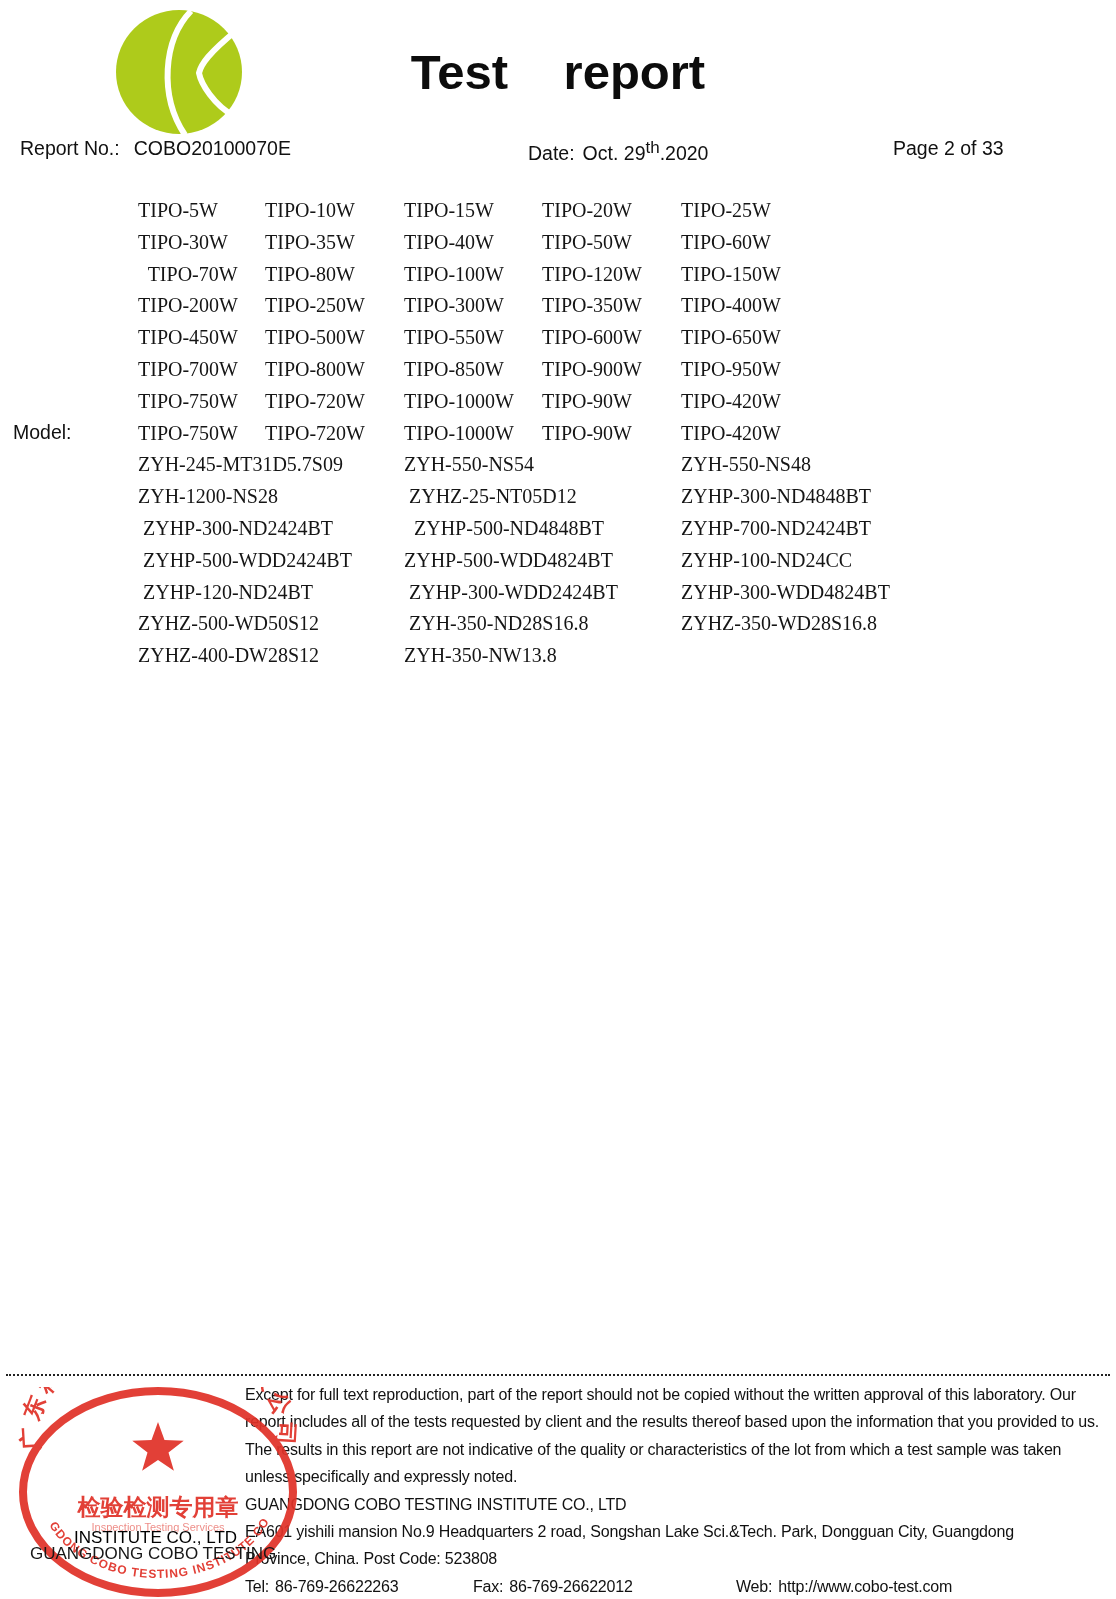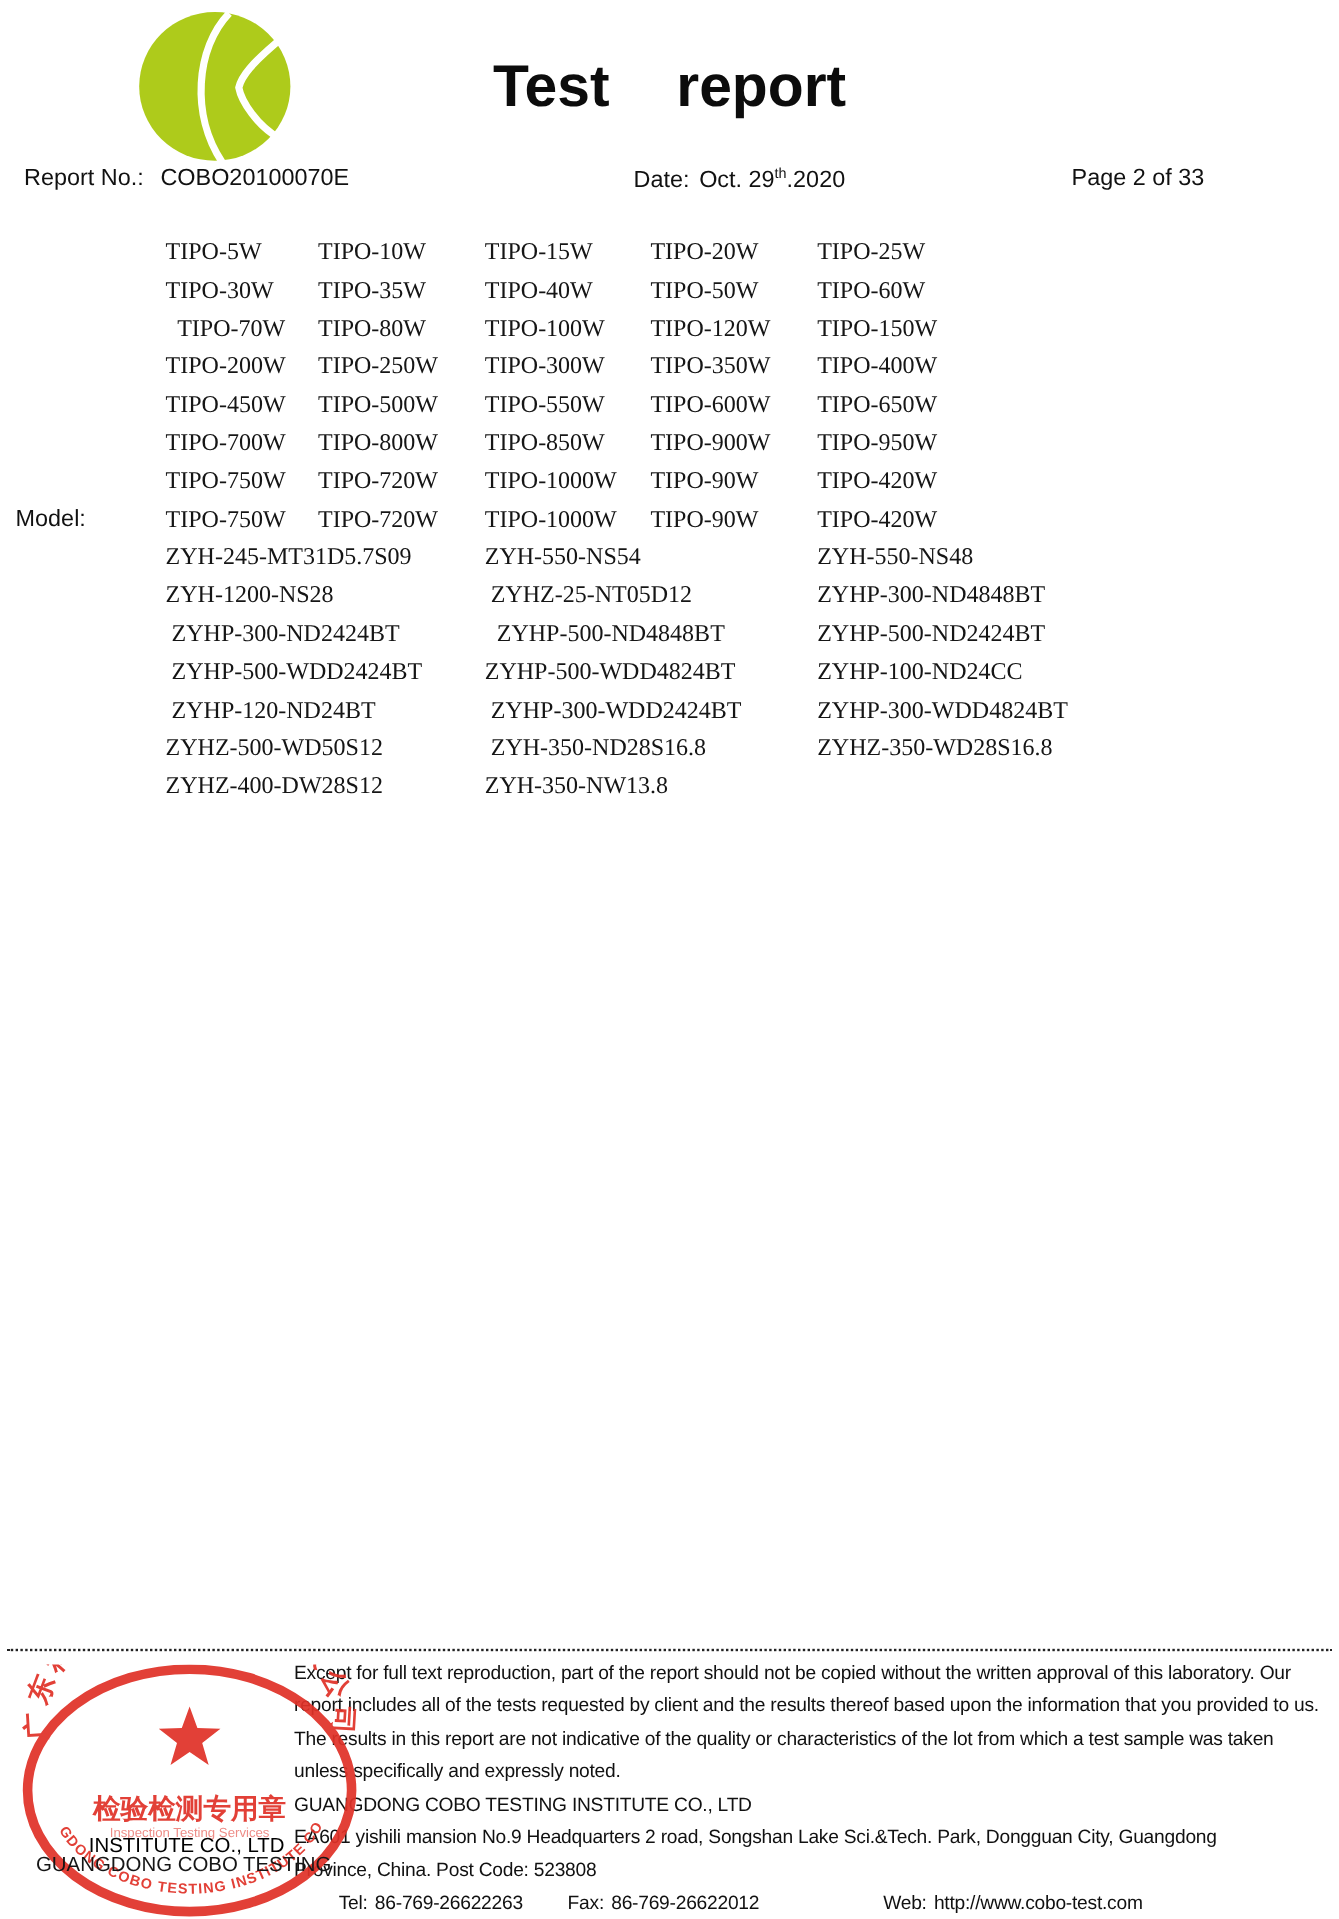--- a/index.html
+++ b/index.html
@@ -12,35 +12,35 @@
   .page-title{
     position:absolute;top:44px;left:0;width:100%;text-align:center;
     font-size:49px;font-weight:bold;word-spacing:42px;color:#0c0c0c;
     font-family:"Liberation Sans",sans-serif;
   }
   .meta-row{position:absolute;top:137px;left:0;width:100%;height:28px;font-size:19.5px;}
   .meta-report{position:absolute;left:20px;top:0;white-space:nowrap;}
   .meta-report .val{margin-left:14px;}
   .meta-date{position:absolute;left:528px;top:0;white-space:nowrap;}
   .meta-date .val{margin-left:8px;}
-  .meta-date sup{font-size:12px;}
+  .meta-date sup{font-size:17px;}
   .meta-page{position:absolute;left:893px;top:0;white-space:nowrap;}
   
   .model-label{position:absolute;left:13px;top:421px;font-size:19.5px;}
   .models{position:absolute;left:138px;top:195px;width:900px;
     font-family:"Liberation Serif",serif;font-size:20px;color:#151515;}
   .tipo-grid{display:grid;grid-template-columns:127px 139px 138px 139px auto;}
   .zyh-grid{display:grid;grid-template-columns:266px 277px auto;}
   .model-cell{height:31.8px;line-height:31.8px;white-space:pre;}
   
   .sep-line{position:absolute;top:1374px;left:6px;right:6px;border-top:2px dotted #222;}
   .footer-block{position:absolute;left:245px;top:1381px;width:868px;
     font-size:16px;letter-spacing:-0.2px;}
   .footer-line{height:27.4px;line-height:27.4px;white-space:nowrap;}
-  .tel-col{display:inline-block;width:228px;text-align:center;}
+  .tel-col{display:inline-block;width:228px;}
   .fax-col{display:inline-block;width:263px;}
   .flabel{margin-right:6px;}
   
   .stamp-svg{position:absolute;left:18px;top:1387px;width:280px;height:212px;z-index:2;opacity:0.93;}
   .stamped-co-1{position:absolute;left:30px;top:1544px;font-size:17px;z-index:3;white-space:nowrap;color:#161616;}
   .stamped-co-2{position:absolute;left:74px;top:1528px;font-size:17px;z-index:3;white-space:nowrap;color:#000000;}
 </style>
 </head>
 <body>
 
@@ -108,21 +108,21 @@
     </div>
   <div class="zyh-grid">
       <div class="model-cell">ZYH-245-MT31D5.7S09</div>
       <div class="model-cell">ZYH-550-NS54</div>
       <div class="model-cell">ZYH-550-NS48</div>
       <div class="model-cell">ZYH-1200-NS28</div>
       <div class="model-cell"> ZYHZ-25-NT05D12</div>
       <div class="model-cell">ZYHP-300-ND4848BT</div>
       <div class="model-cell"> ZYHP-300-ND2424BT</div>
       <div class="model-cell">  ZYHP-500-ND4848BT</div>
-      <div class="model-cell">ZYHP-500-ND2424BT</div>
+      <div class="model-cell">ZYHP-700-ND2424BT</div>
       <div class="model-cell"> ZYHP-500-WDD2424BT</div>
       <div class="model-cell">ZYHP-500-WDD4824BT</div>
       <div class="model-cell">ZYHP-100-ND24CC</div>
       <div class="model-cell"> ZYHP-120-ND24BT</div>
       <div class="model-cell"> ZYHP-300-WDD2424BT</div>
       <div class="model-cell">ZYHP-300-WDD4824BT</div>
       <div class="model-cell">ZYHZ-500-WD50S12</div>
       <div class="model-cell"> ZYH-350-ND28S16.8</div>
       <div class="model-cell">ZYHZ-350-WD28S16.8</div>
       <div class="model-cell">ZYHZ-400-DW28S12</div>

